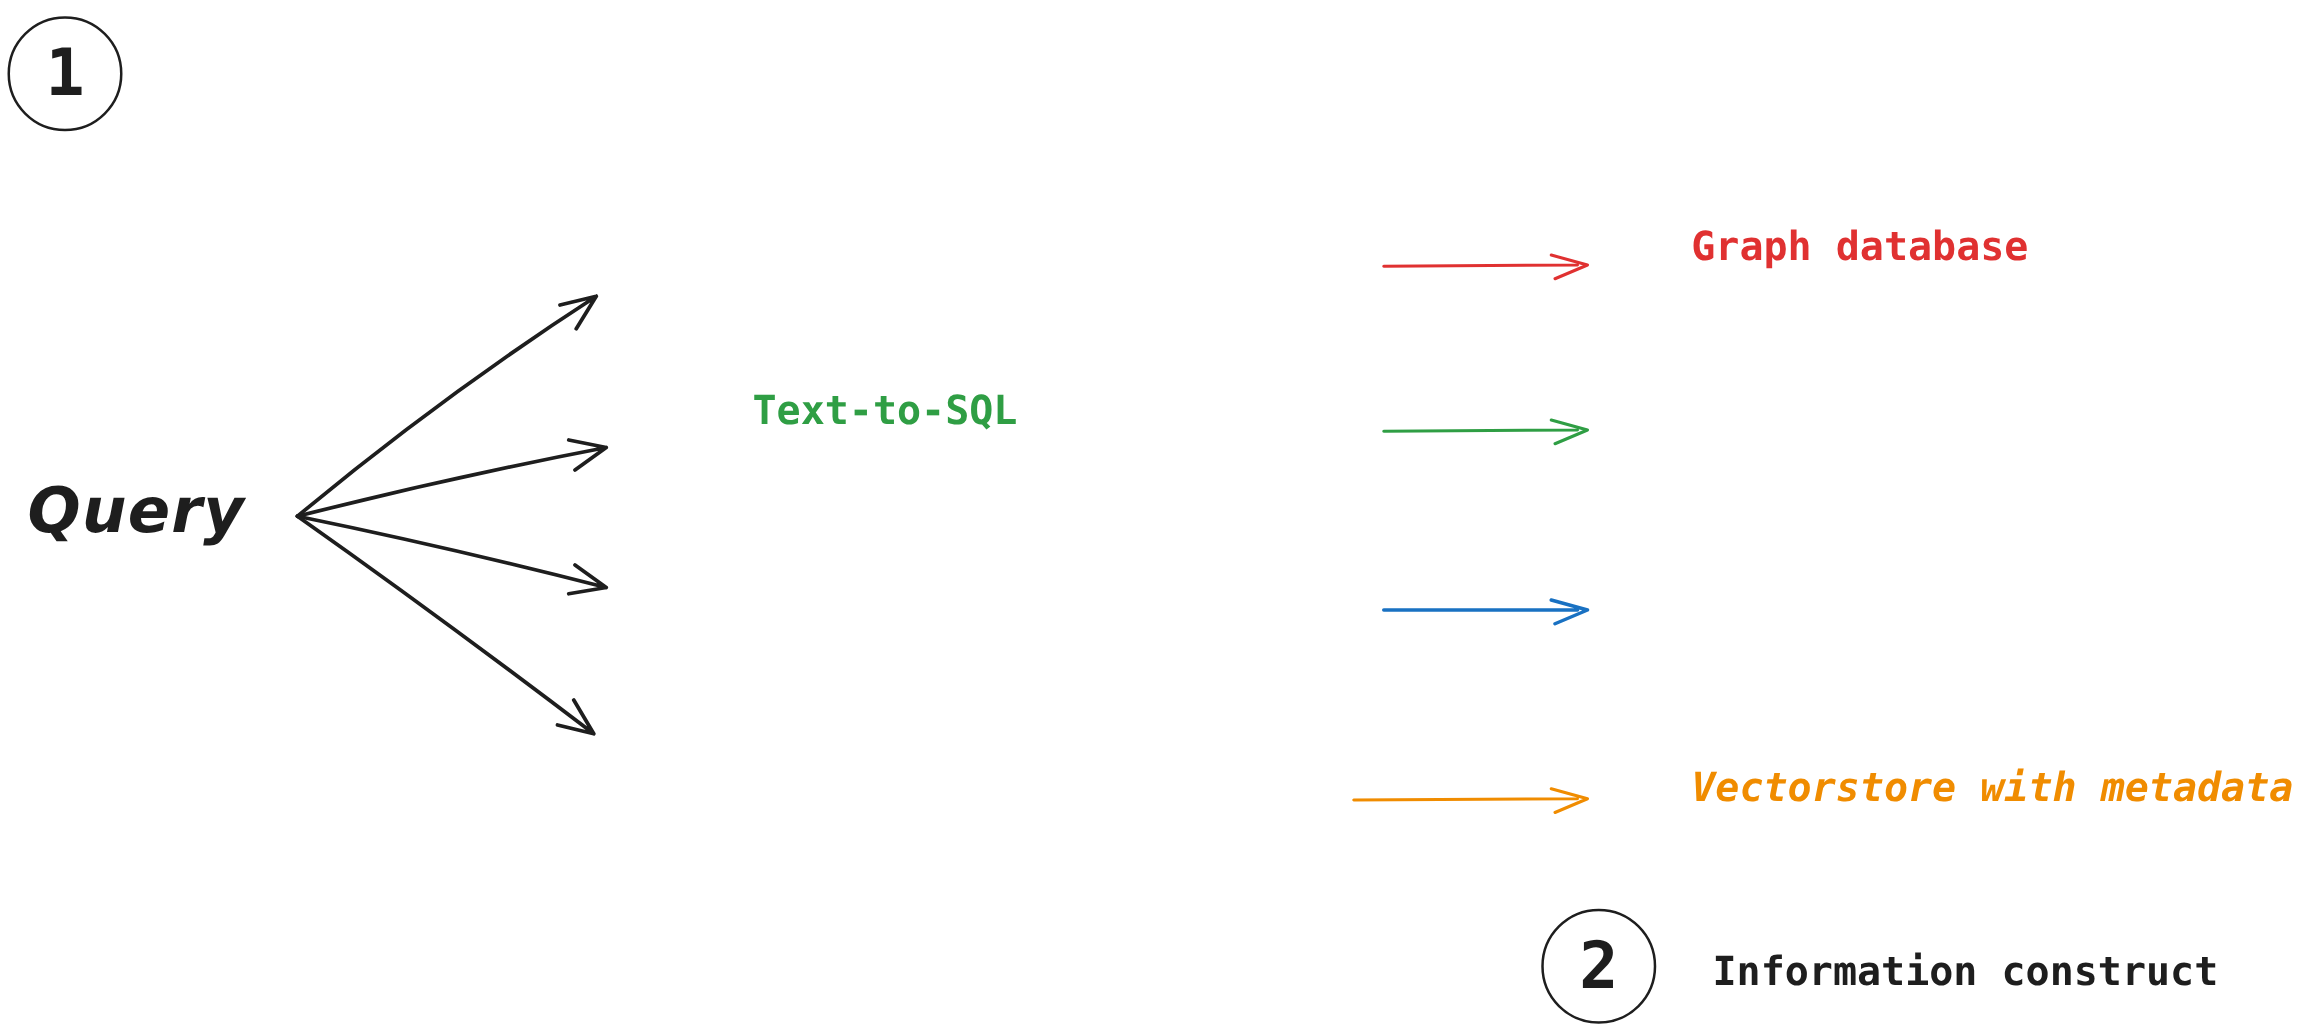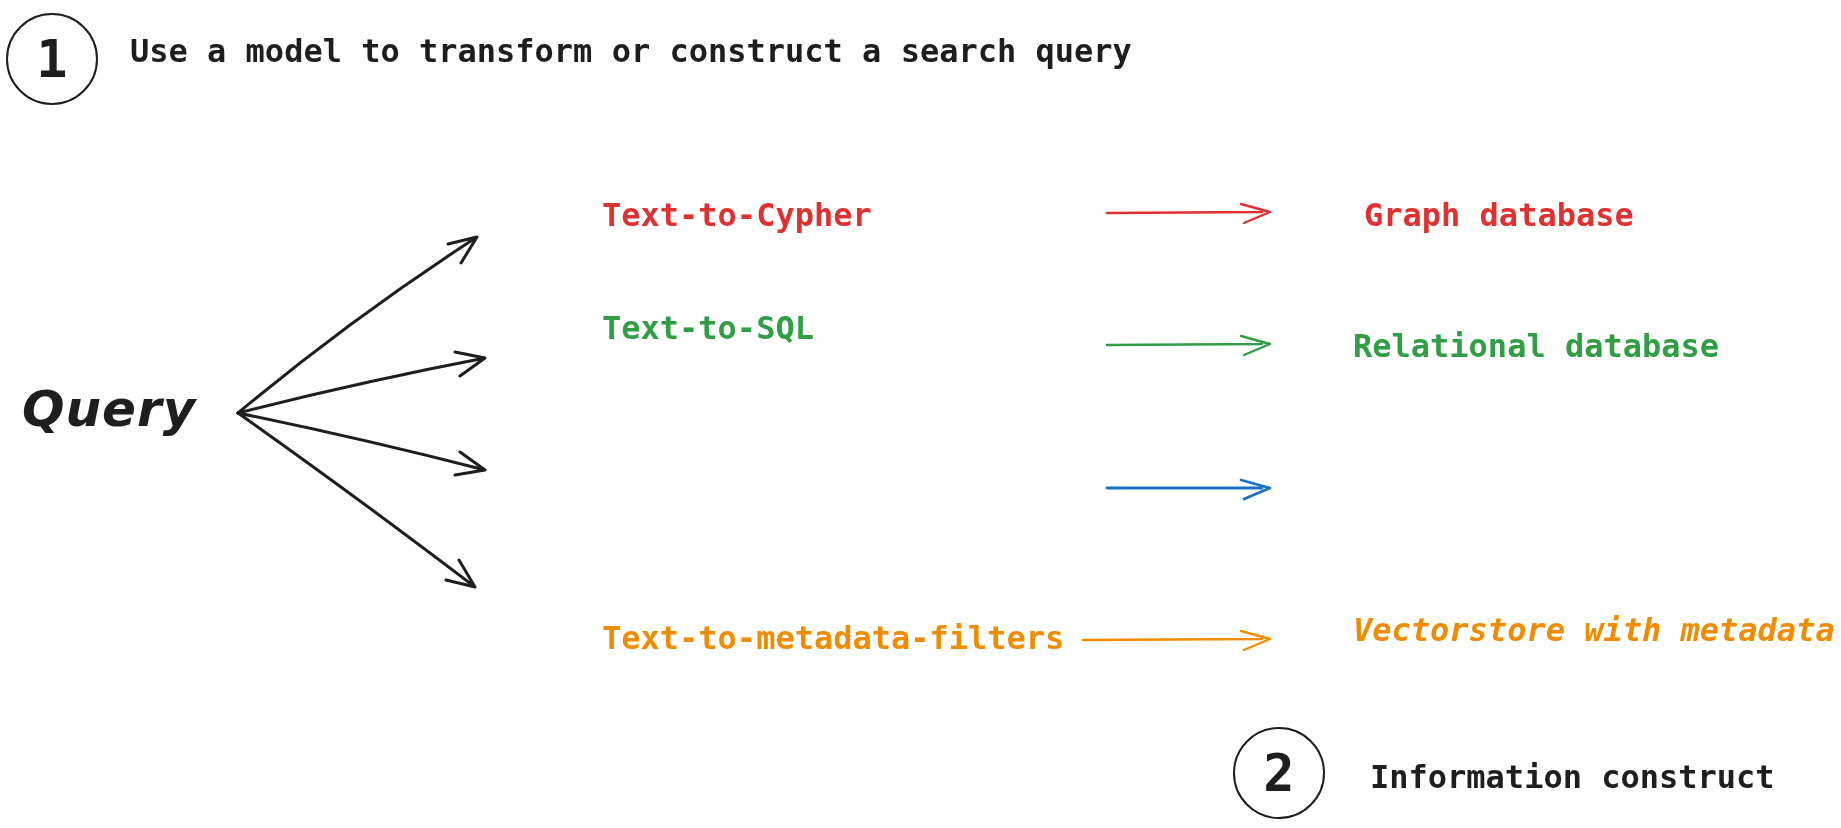--- a/index.html
+++ b/index.html
@@ -93,32 +93,28 @@
 
     <path stroke-width="2.4" fill="none" stroke-linecap="round" d="M1107,213 L1262,212 M1241,204 L1270,212 L1244,223" stroke="#e03131"></path>
     <path stroke-width="2.4" fill="none" stroke-linecap="round" d="M1107,345 L1262,344 M1241,336 L1270,344 L1244,355" stroke="#2f9e44"></path>
     <path stroke-width="2.8" fill="none" stroke-linecap="round" d="M1107,488 L1262,488 M1241,480 L1270,488 L1244,499" stroke="#1971c2"></path>
     <path stroke-width="2.4" fill="none" stroke-linecap="round" d="M1083,640 L1262,639 M1241,631 L1270,639 L1244,650" stroke="#f08c00"></path>
   </svg>
 
   <div class="step-circle" style="left:6px; top:13px;">
     <span class="step-number">1</span>
   </div>
-  <div class="step-label" style="left:130px; top:51px;">Use a model to transform or construct a search query</div>
 
   <div class="query-label">Query</div>
 
-  <div class="method-label" style="top: 215px; color: rgb(224, 49, 49);">Text-to-Cypher</div>
-  <div class="target-label" style="top: 215px; color: rgb(224, 49, 49); margin-left: 11px;">Graph database</div>
+  <div class="target-label" style="top: 197px; color: rgb(224, 49, 49);">Graph database</div>
 
   <div class="method-label" style="top: 328px; color: rgb(47, 158, 68);">Text-to-SQL</div>
-  <div class="target-label" style="top: 346px; color: rgb(47, 158, 68);">Relational database</div>
 
 
-  <div class="method-label" style="top: 638px; color: rgb(240, 140, 0);">Text-to-metadata-filters</div>
   <div class="target-label" style="top: 630px; color: rgb(240, 140, 0); font-style: italic;">Vectorstore with metadata</div>
 
   <div class="step-circle" style="left:1233px; top:727px;">
     <span class="step-number">2</span>
   </div>
   <div class="step-label" style="left:1370px; top:777px;">Information construct</div>
 
 </div>
 
 </body></html>

